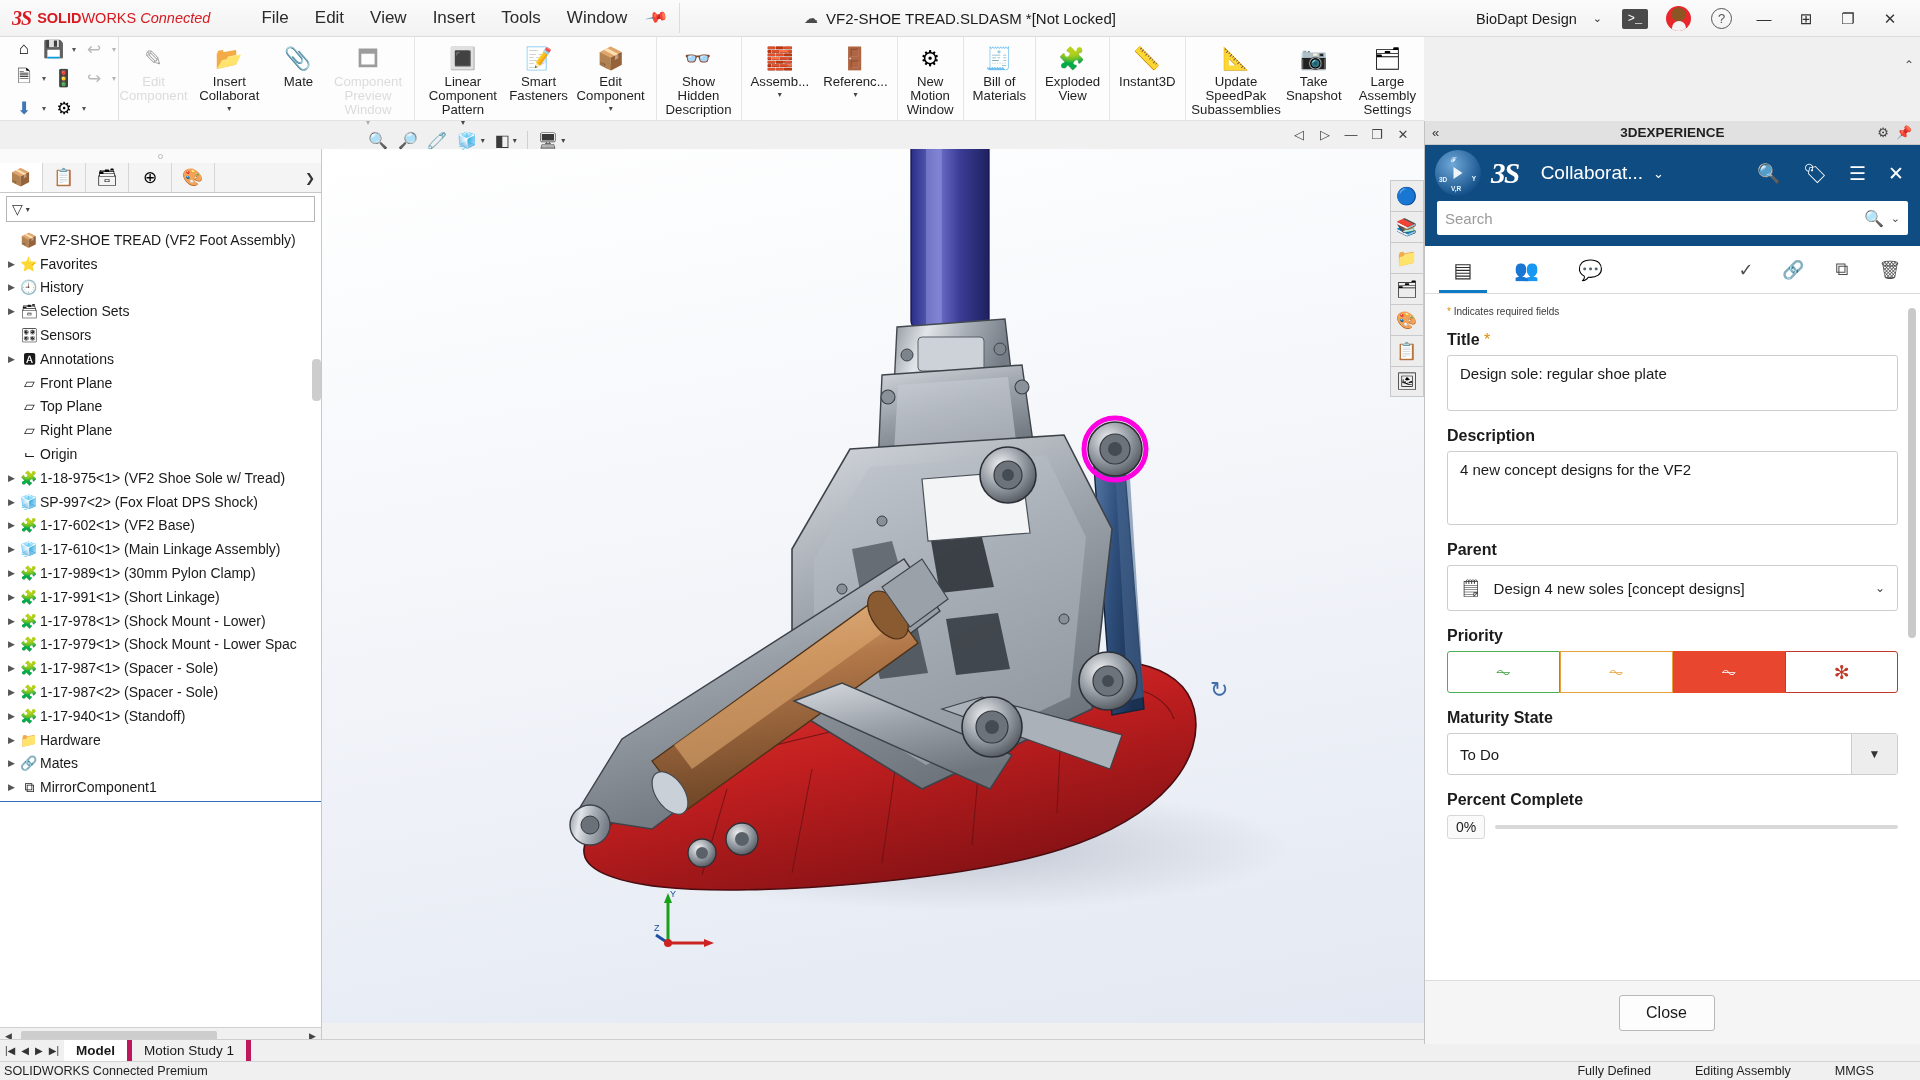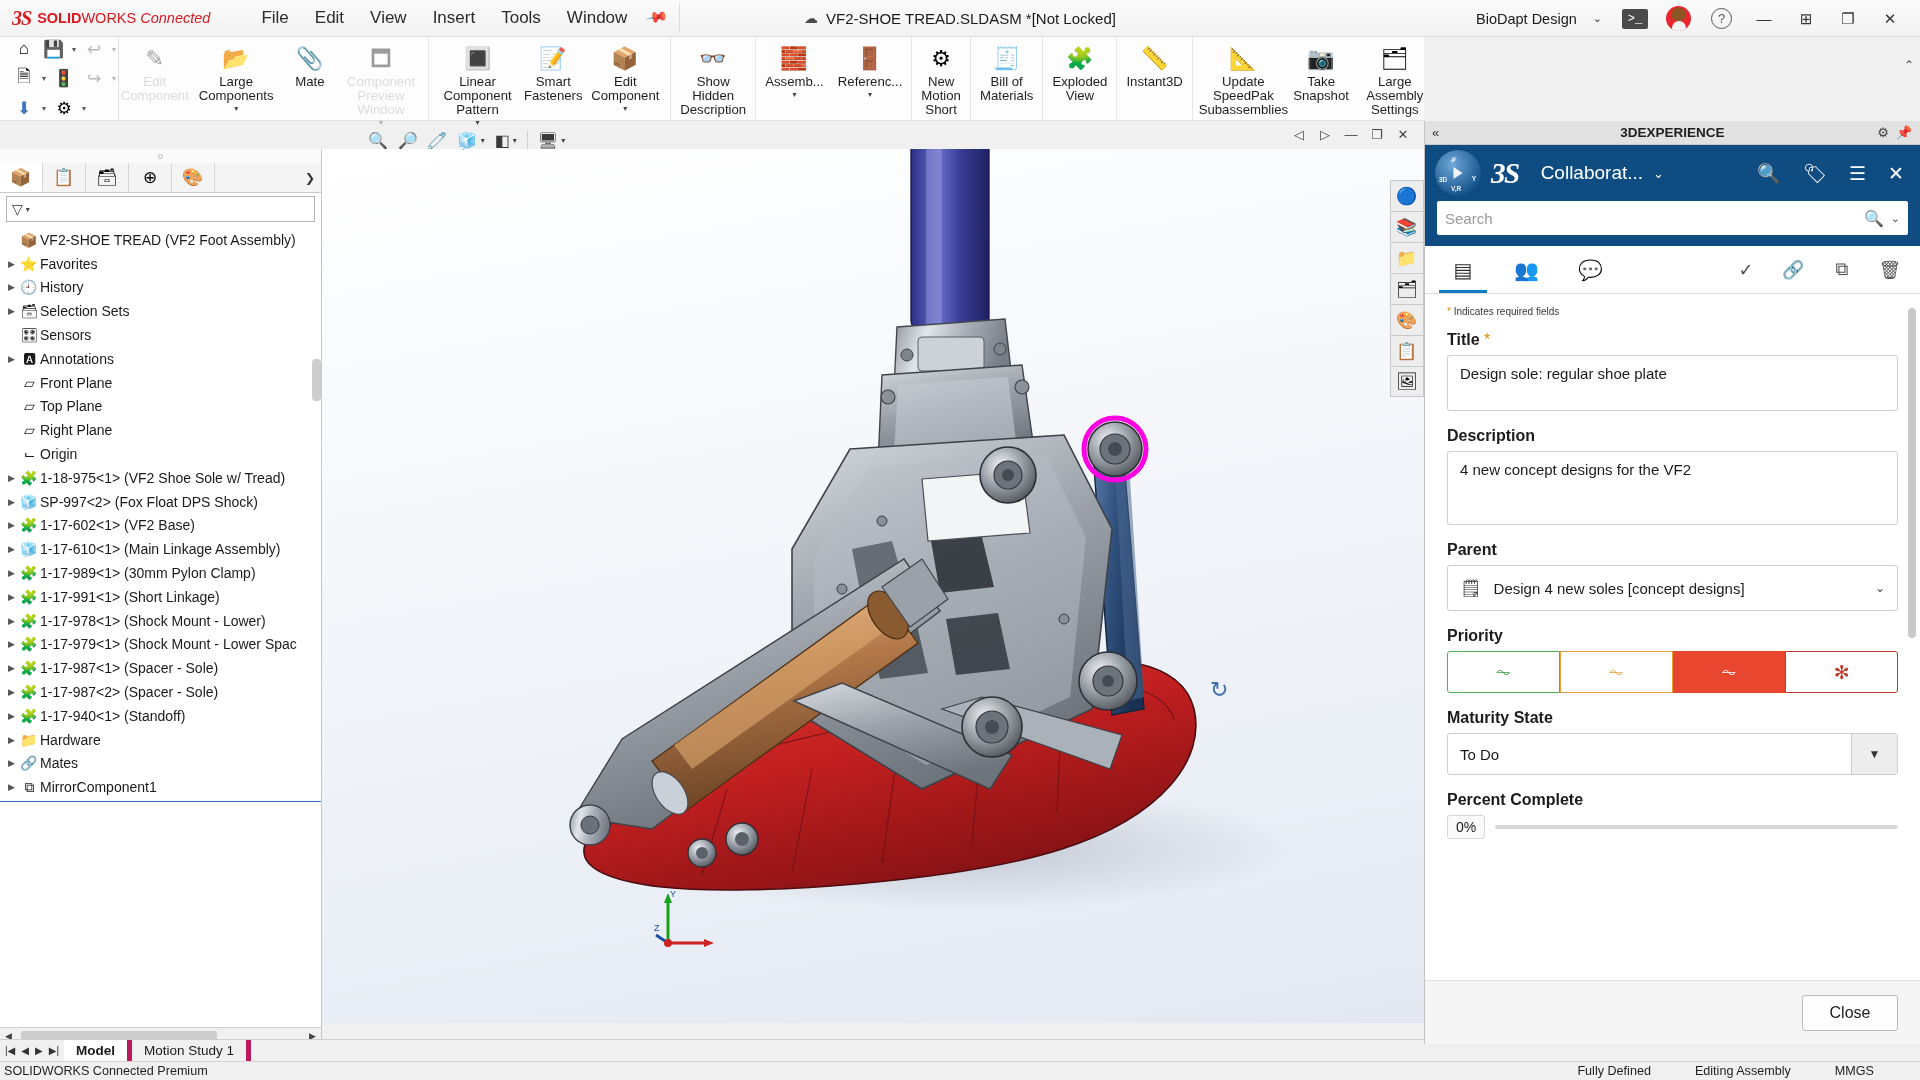--- a/index.html
+++ b/index.html
@@ -338,21 +338,21 @@
     padding: 3px 8px; background:#fafafa;
   }
   .pct-track { flex: 1; height: 4px; background: #d9d9d9; border-radius: 2px; }
 
   .x3d-vscroll {
     position: absolute; right: 4px; top: 14px; width: 8px; height: 330px;
     background: #c9c9c9; border-radius: 4px;
   }
   .x3d-footer {
     height: 64px; border-top: 1px solid #dcdcdc; background: #f5f5f5;
-    display: flex; align-items: center; justify-content: flex-end; padding-right: 22px;
+    display: flex; align-items: center; justify-content: center; padding-right: 12px;
   }
   .btn-close {
     min-width: 96px; height: 36px; border: 1px solid #b9b9b9; border-radius: 3px;
     background: #fdfdfd; font-size: 16px; color: #1b1b1b; cursor: pointer;
     display: flex; align-items: center; justify-content: center;
   }
 
   
   .statusbar {
     position: absolute; left: 0; bottom: 0; width: 1920px; height: 19px;
@@ -426,21 +426,21 @@
     </div>
 
     <div class="rib-group">
       <div class="rib-btn disabled">
         <span class="rib-ico">✎</span>
         <span class="rib-lbl" style="white-space:pre-line;">Edit
 Component</span>
       </div>
       <div class="rib-btn">
         <span class="rib-ico">📂</span>
-        <span class="rib-lbl">Large Components</span>
+        <span class="rib-lbl">Insert Collaborat</span>
         <span class="rib-caret">▾</span>
       </div>
       <div class="rib-btn">
         <span class="rib-ico">📎</span>
         <span class="rib-lbl">Mate</span>
       </div>
       <div class="rib-btn disabled">
         <span class="rib-ico">🗖</span>
         <span class="rib-lbl" style="white-space:pre-line;">Component
 Preview Window</span>
@@ -484,21 +484,21 @@
         <span class="rib-ico">🚪</span>
         <span class="rib-lbl">Referenc...</span>
         <span class="rib-caret">▾</span>
       </div>
     </div>
 
     <div class="rib-group">
       <div class="rib-btn">
         <span class="rib-ico">⚙</span>
         <span class="rib-lbl" style="white-space:pre-line;">New Motion
-Short</span>
+Window</span>
       </div>
     </div>
 
     <div class="rib-group">
       <div class="rib-btn">
         <span class="rib-ico">🧾</span>
         <span class="rib-lbl" style="white-space:pre-line;">Bill of
 Materials</span>
       </div>
     </div>

